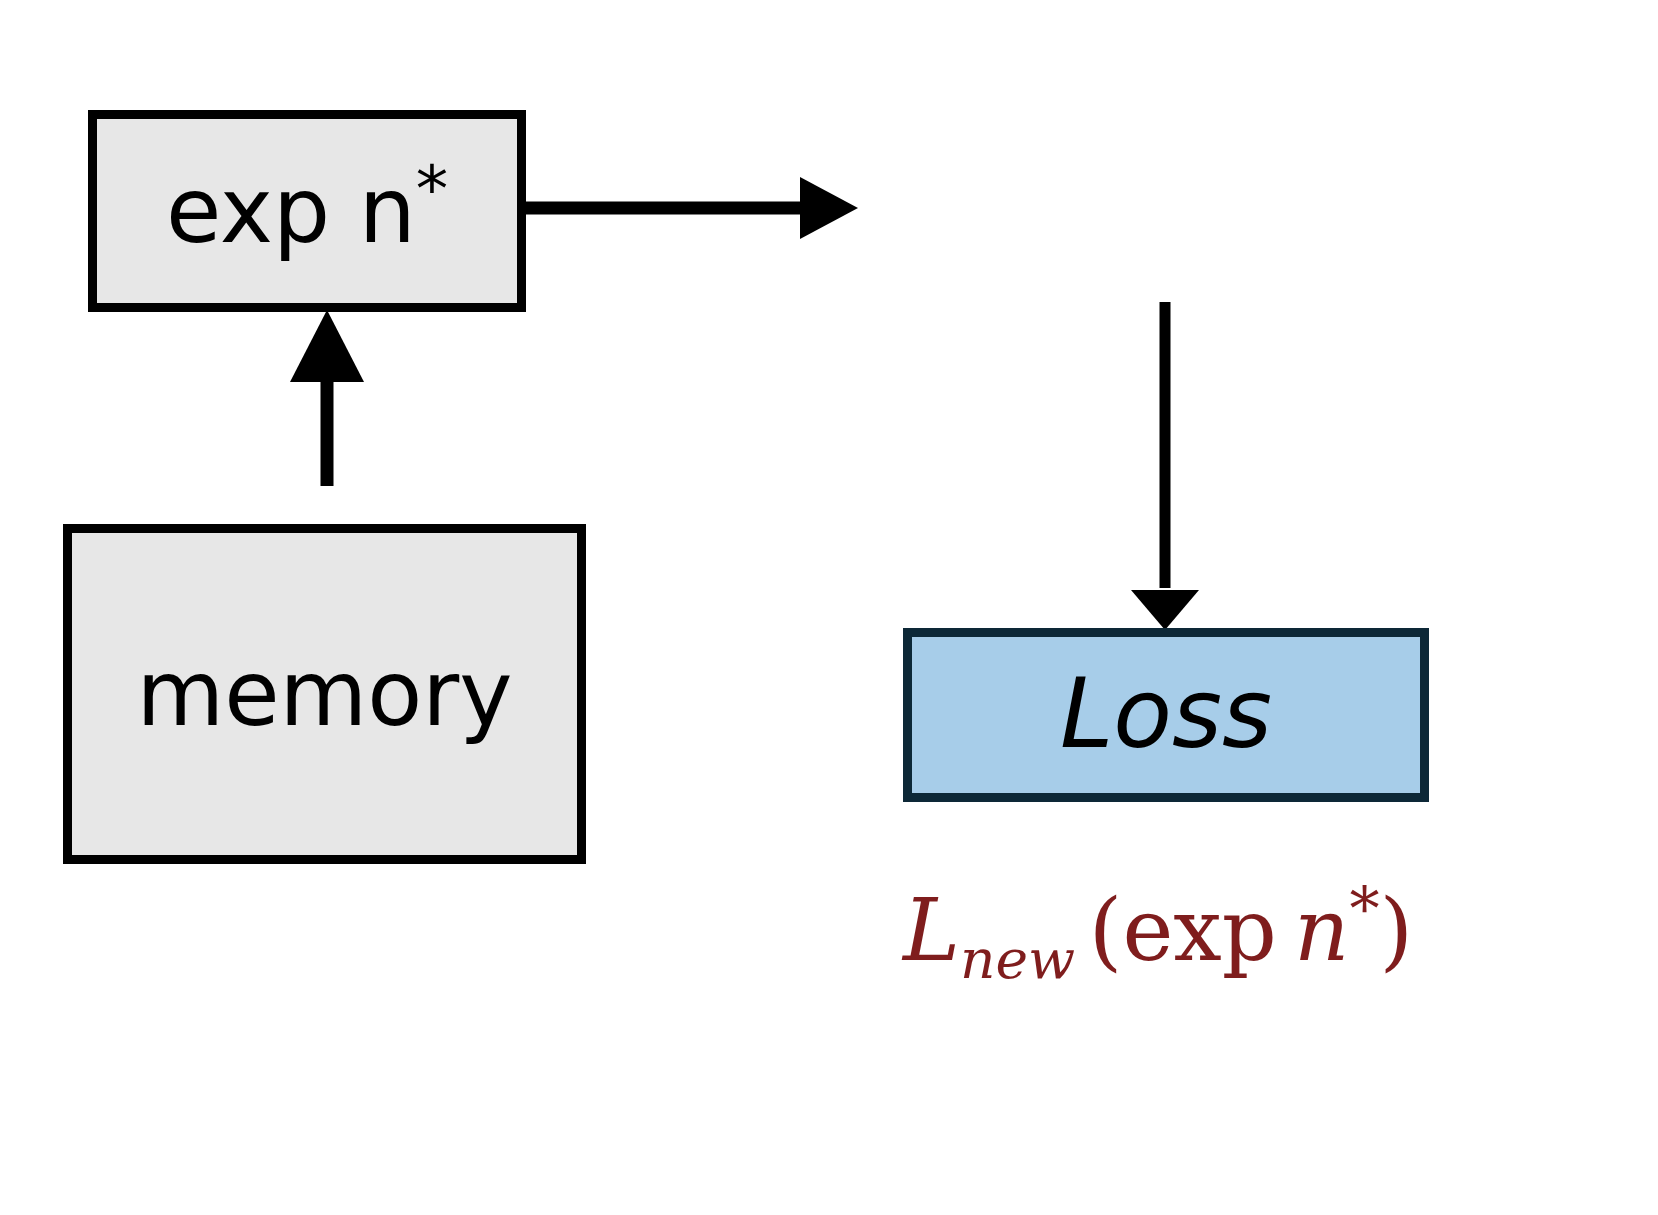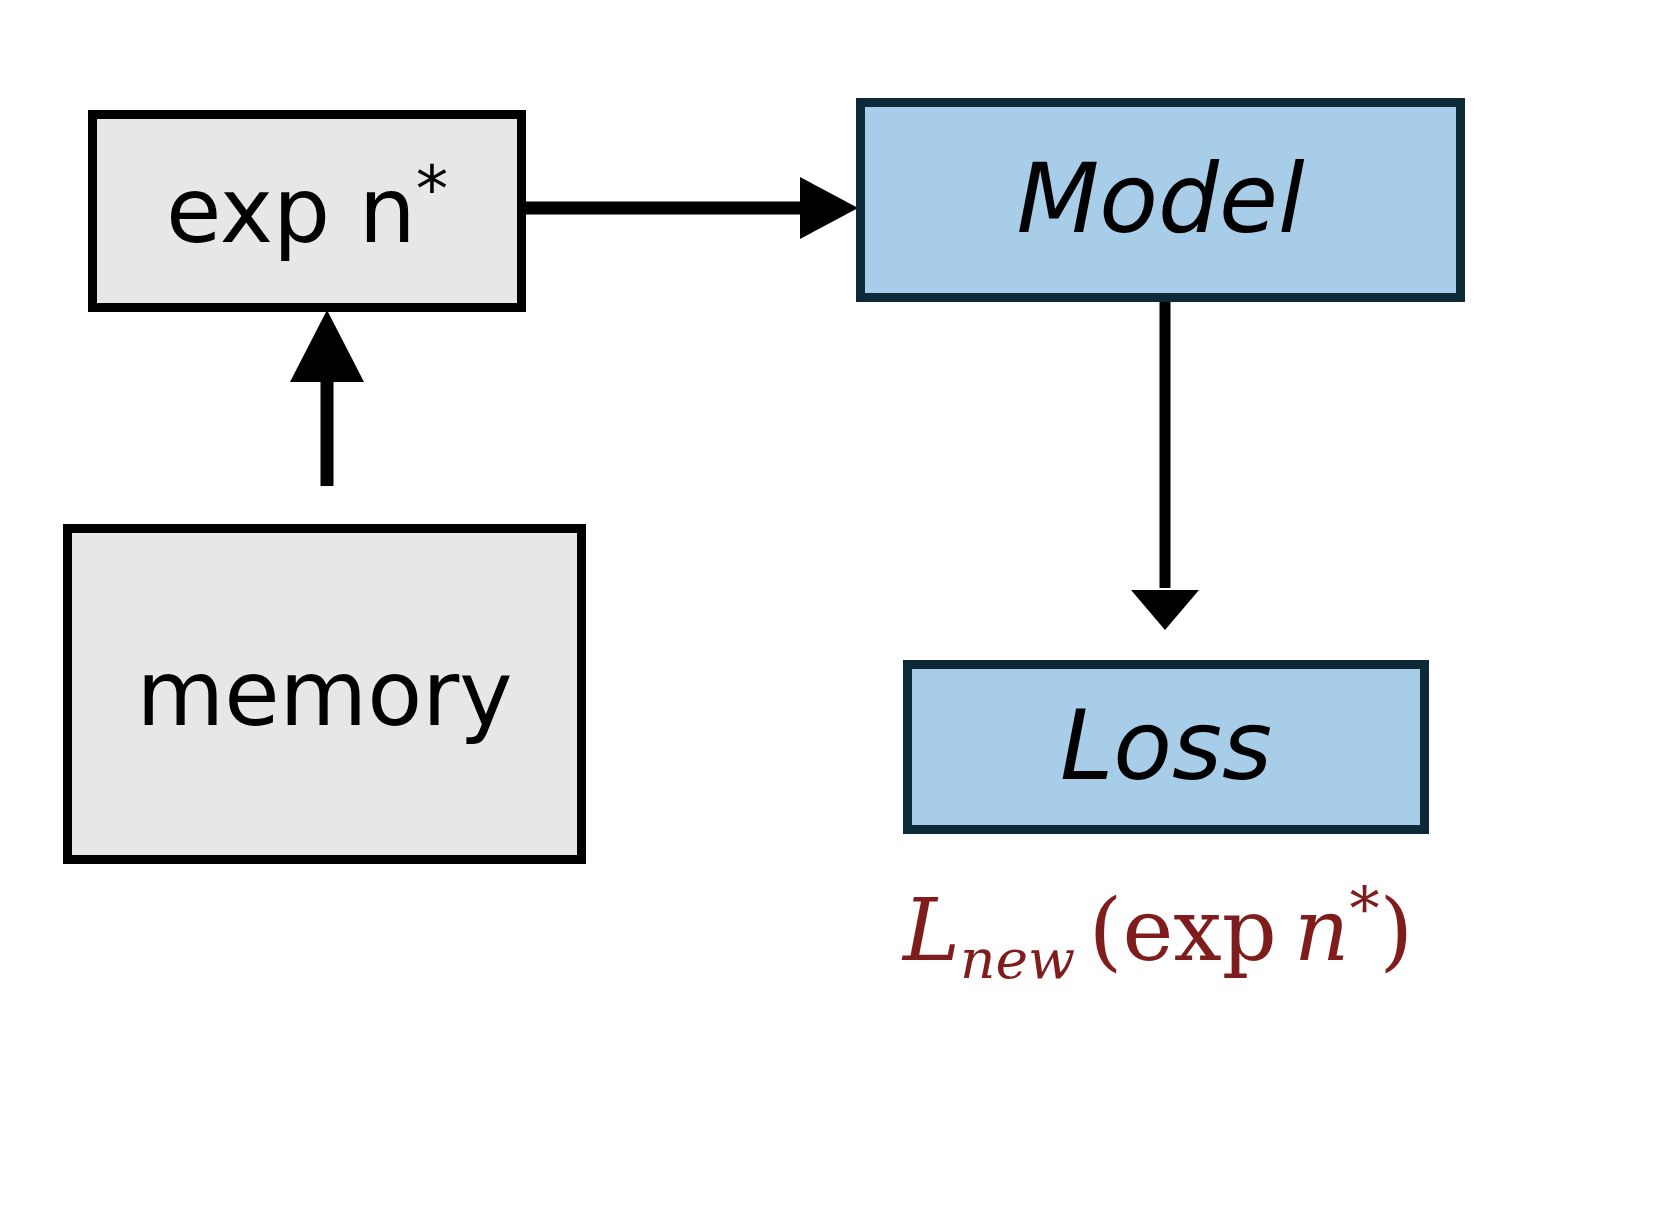--- a/index.html
+++ b/index.html
@@ -42,21 +42,21 @@
     border: 9px solid #0d2837;
     color: #000000;
     font-family: "DejaVu Sans", "Liberation Sans", sans-serif;
     font-style: italic;
     font-weight: 400;
   }
 
   #node-exp      { left: 88px;  top: 110px; width: 438px; height: 202px; font-size: 90px; }
   #node-memory   { left: 63px;  top: 484px; width: 523px; height: 340px; font-size: 90px; margin-top: 40px; }
   #node-model    { left: 856px; top: 98px;  width: 609px; height: 204px; font-size: 96px; }
-  #node-loss     { left: 903px; top: 628px; width: 526px; height: 174px; font-size: 96px; margin-top: 32px; }
+  #node-loss     { left: 903px; top: 628px; width: 526px; height: 174px; font-size: 96px; }
 
   .sup {
     font-size: 0.72em;
     vertical-align: super;
     line-height: 0;
   }
 
   
   #arrows {
     position: absolute;
@@ -110,23 +110,20 @@
   </svg>
 
   <div class="node node-gray" id="node-exp">
     <span><span>exp n</span><span class="sup">*</span></span>
   </div>
 
   <div class="node node-gray" id="node-memory">
     <span><span>memory</span><br></span>
   </div>
 
-  <div class="node node-blue" id="node-model">
-    <span>Model</span>
-  </div>
 
   <div class="node node-blue" id="node-loss">
     <span>Loss</span>
   </div>
 
   <div id="formula">
     <span class="it">L</span><span class="sub">new</span><span class="rm thin"> </span><span class="rm">(</span><span class="rm">exp</span><span class="rm"> </span><span class="it">n</span><span class="sup2">*</span><span class="rm">)</span>
   </div>
 
 </div>

